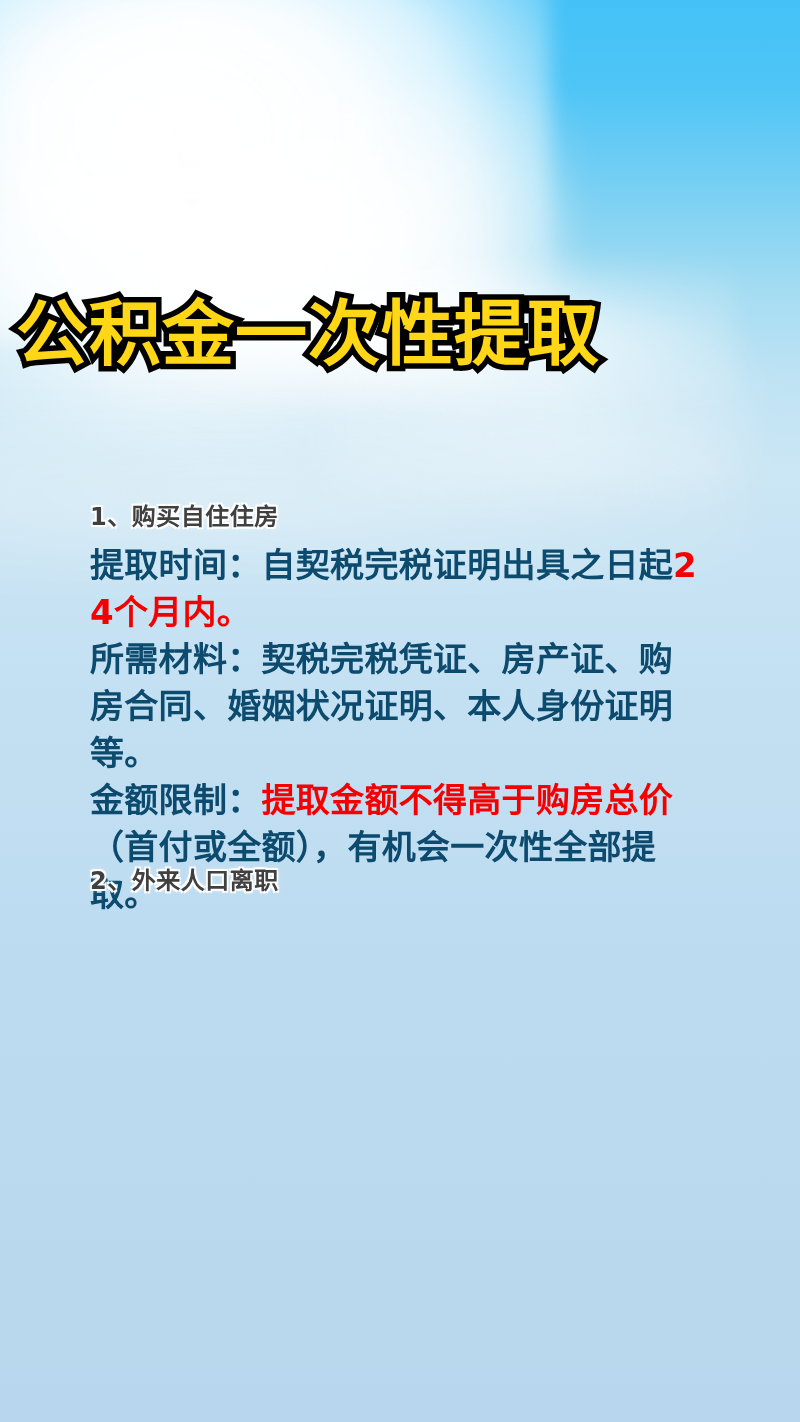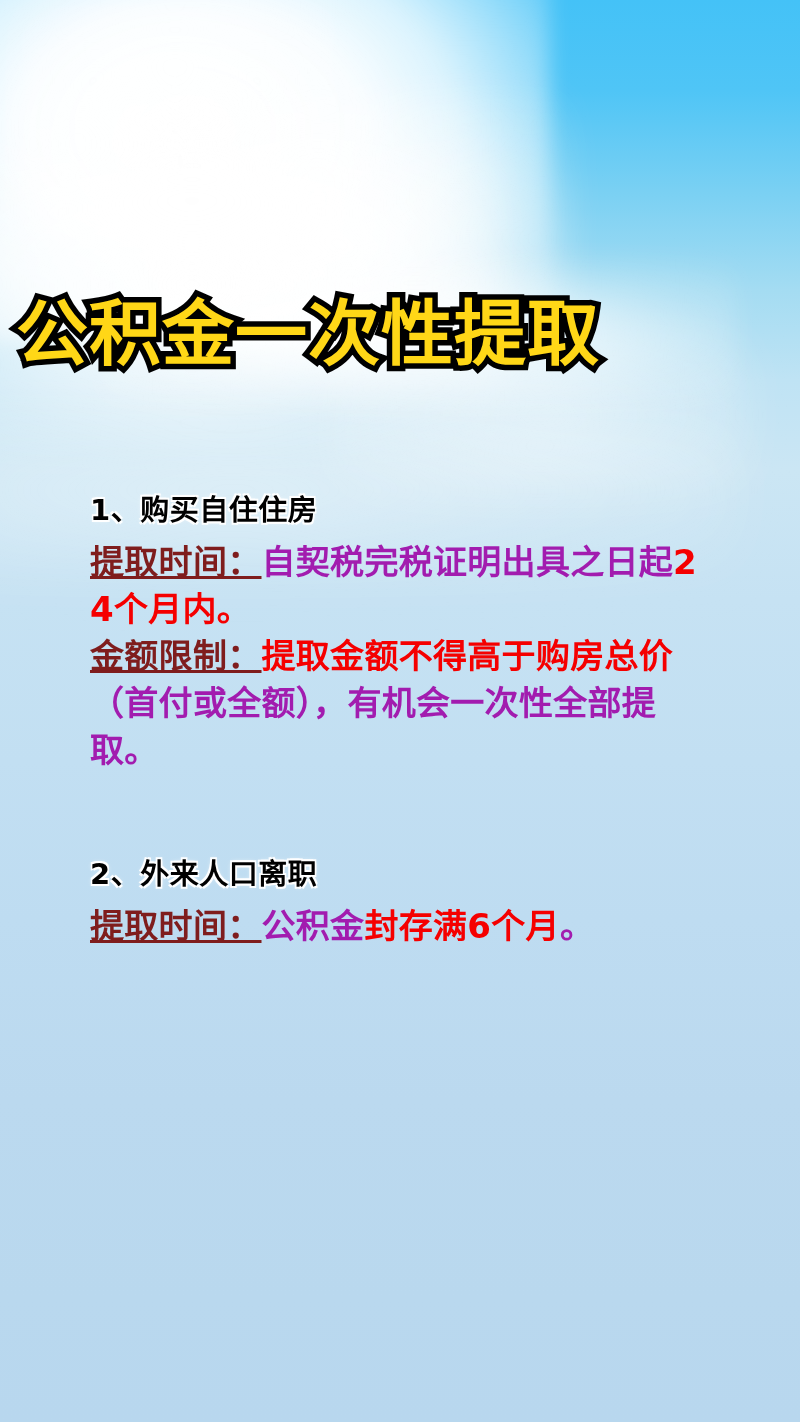--- a/index.html
+++ b/index.html
@@ -168,54 +168,54 @@
   .section {
     position: absolute;
     left: 90px;
     width: 612px;
   }
   .section-1 { top: 492px; }
   .section-2 { top: 856px; }
 
   .sec-heading {
     font-family: "DejaVu Sans", "Liberation Sans", sans-serif;
-    font-size: 29px;
+    font-size: 24px;
     font-weight: 700;
     line-height: 1.30;
-    color: #000000;
+    color: #404040;
     letter-spacing: 0.5px;
     text-shadow:
       -1.6px -1.6px 0 rgba(255,255,255,0.95),
        1.6px -1.6px 0 rgba(255,255,255,0.95),
       -1.6px  1.6px 0 rgba(255,255,255,0.95),
        1.6px  1.6px 0 rgba(255,255,255,0.95),
        0 0 5px rgba(255,255,255,0.9);
     margin-bottom: 9px;
+    margin-top: 10px;
   }
 
   .para {
     font-family: "DejaVu Sans", "Liberation Sans", sans-serif;
     font-size: 34px;
     font-weight: 600;
     line-height: 47px;
     color: #111111;
     letter-spacing: 0.3px;
     word-break: break-all;
   }
   .label-blue {
-    color: #7f1d1d;
-    font-weight: 700;
-    text-decoration: underline;
+    color: #0c4a6e;
+    font-weight: 700;
   }
   .hl-red {
     color: #f50000;
     font-weight: 700;
   }
   .txt-black {
-    color: #a21caf;
+    color: #0c4a6e;
   }
 </style>
 </head>
 <body>
 
 <div class="poster">
 
   <div class="sky-base"></div>
   <div class="cloud-main"></div>
   <div class="cloud-puff-a"></div>
@@ -231,30 +231,30 @@
       <span class="poster-title">公积金一次性提取</span>
     </div>
 
     <div class="section section-1">
       <div class="sec-heading">1、购买自住住房</div>
 
       <div class="para">
         <span class="label-blue">提取时间：</span><span class="txt-black">自契税完税证明出具之日起</span><span class="hl-red">24个月内。</span>
       </div>
 
+      <div class="para">
+        <span class="label-blue">所需材料：</span><span class="txt-black">契税完税凭证、房产证、购房合同、婚姻状况证明、本人身份证明等。</span>
+      </div>
 
       <div class="para">
         <span class="label-blue">金额限制：</span><span class="hl-red">提取金额不得高于购房总价</span><span class="txt-black">（首付或全额），有机会一次性全部提取。</span>
       </div>
     </div>
 
     <div class="section section-2">
       <div class="sec-heading">2、外来人口离职</div>
 
-      <div class="para">
-        <span class="label-blue">提取时间：</span><span class="txt-black">公积金</span><span class="hl-red">封存满6个月</span><span class="txt-black">。</span>
-      </div>
 
 
     </div>
 
   </div>
 </div>
 
 </body></html>

